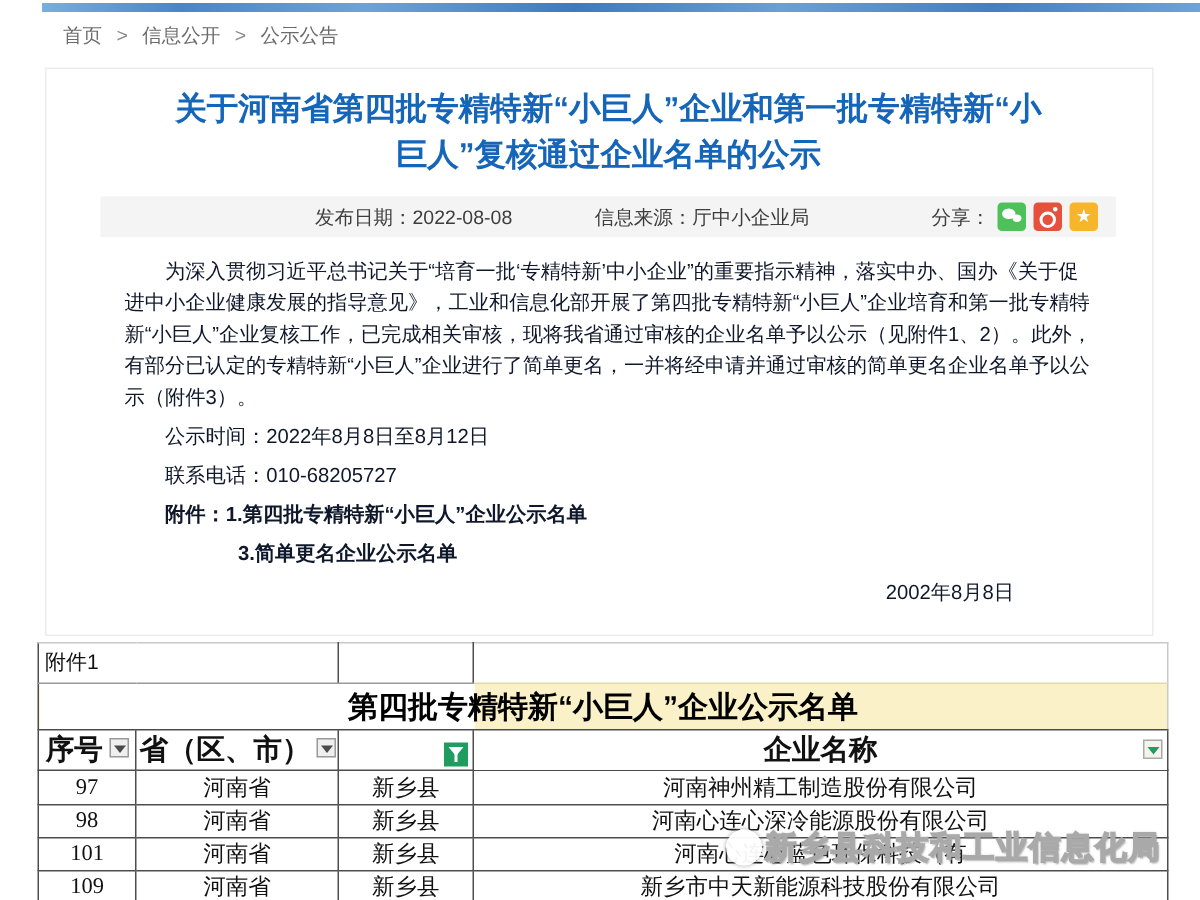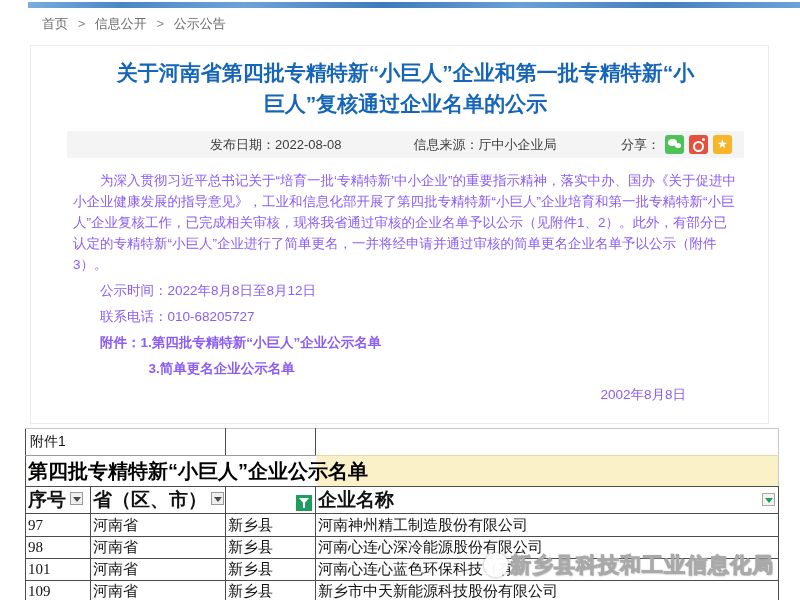--- a/index.html
+++ b/index.html
@@ -16,53 +16,53 @@
   .breadcrumb { position:absolute; left:42px; top:15px; font-size:13px; color:#6b6b6b; }
   .breadcrumb .crumb { cursor:pointer; }
   .breadcrumb .sep { margin:0 6px; color:#8a8a8a; }
 
   
   .card { position:absolute; left:30px; top:45px; width:739px; height:379px;
           background:#fff; border:1px solid #ececec;padding-left:12px; }
   .article-title { margin:11px auto 0; width:584px; text-align:center;
                    font-size:21px; font-weight:bold; line-height:31px; color:#1565b8; }
   .meta { margin:12px 24px 0; height:27px; background:#f4f4f4; display:flex;
-          align-items:center; font-size:13px; color:#3d3d3d;gap:17px; }
+          align-items:center; font-size:13px; color:#3d3d3d; }
   .meta .publish { padding-left:143px; }
   .meta .source  { margin-left:55px; }
   .meta .share   { margin-left:auto; margin-right:12px; display:flex; align-items:center; }
   .share-icon { width:19px; height:19px; border-radius:3px; margin-left:5px;
                 position:relative; display:inline-block; cursor:pointer; }
   .ic-wechat { background:#4fc15a; }
   .ic-wechat::before { content:""; position:absolute; left:3px; top:4px; width:9px; height:7px;
                        background:#fff; border-radius:50%; }
   .ic-wechat::after  { content:""; position:absolute; left:10px; top:8px; width:6px; height:5px;
                        background:#fff; border-radius:50%; }
   .ic-weibo { background:#e6513e; }
   .ic-weibo::before { content:""; position:absolute; left:4px; top:6px; width:7px; height:7px;
                       border:2px solid #fff; border-radius:50%; }
   .ic-weibo::after  { content:""; position:absolute; left:13px; top:3px; width:3px; height:3px;
                       background:#fff; border-radius:50%; }
   .ic-star { background:#f7b52c; }
   .ic-star::before { content:"★"; position:absolute; left:0; top:0; width:19px; height:19px;
                      color:#fff; font-size:12px; line-height:19px; text-align:center; }
 
-  .body-text { margin:12px 30px 0; font-size:13.5px; color:#8b5cf6; line-height:21px; }
+  .body-text { margin:12px 40px 0; font-size:13.5px; color:#0f172a; line-height:21px; }
   .para { margin-bottom:5px; }
   .indent { text-indent:2em; }
   .bold { font-weight:bold; }
   .attach-sub { padding-left:5.6em; }
   .date-line { margin-top:3px; text-align:right; padding-right:52px; font-size:13.5px; }
 
   
   .xls-wrap { position:absolute; left:25px; top:428px; width:753px; }
   table.xls { border-collapse:collapse; width:753px; table-layout:fixed;
               font-family:"Liberation Serif","DejaVu Serif",serif; color:#111; }
   table.xls td { border:1px solid #4d4d4d; overflow:hidden; white-space:nowrap;
-                 padding:0 2px; text-align:left; background:#fff; }
+                 padding:0 2px; text-align:center; background:#fff; }
   tr.r0 td { height:27px; border-top:1px solid #c9c9c9; border-bottom:1px solid #9a9a9a;
              font-family:"Liberation Sans",sans-serif; font-size:14px; text-align:left;
              padding-left:4px; }
   tr.r0 td.yellow { border-bottom:1px solid #e3d9a8; border-right:1px solid #c9c9c9; }
   tr.r1 td { height:31px; font-family:"Liberation Sans","DejaVu Sans",sans-serif;
              font-size:20px; font-weight:bold; color:#000;
              background:linear-gradient(90deg,#fff 0,#fff 290px,#faf1c8 290px);
              border-right:1px solid #c9c9c9; }
   tr.rh td { height:26px; font-size:19px; font-weight:bold; }
   tr.rd td { height:22px; font-size:15px; }

